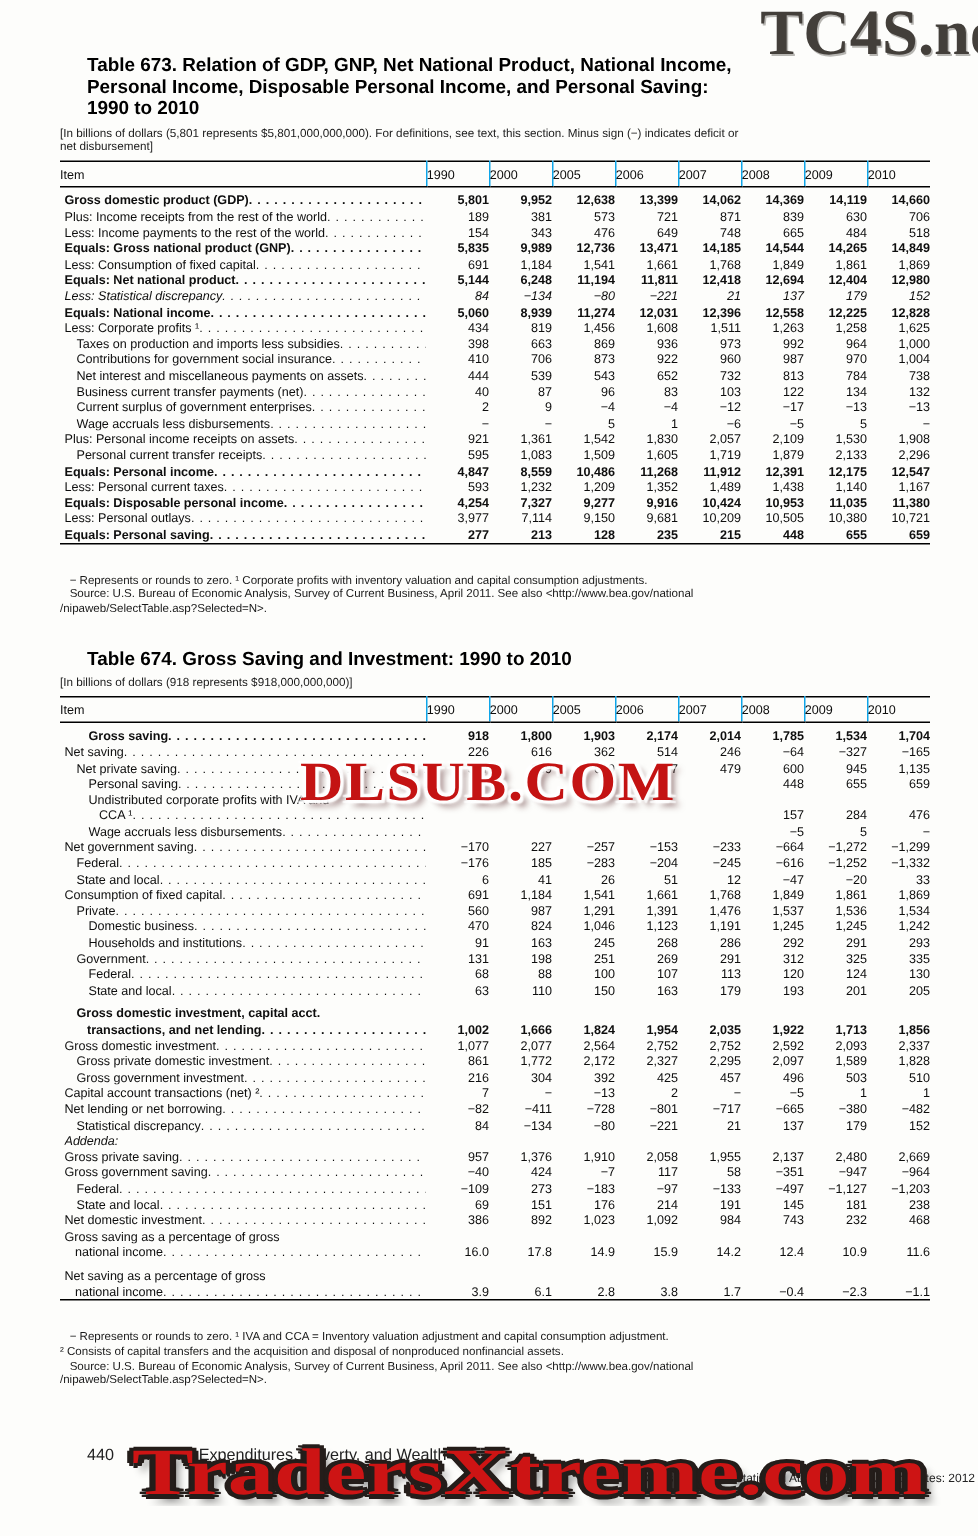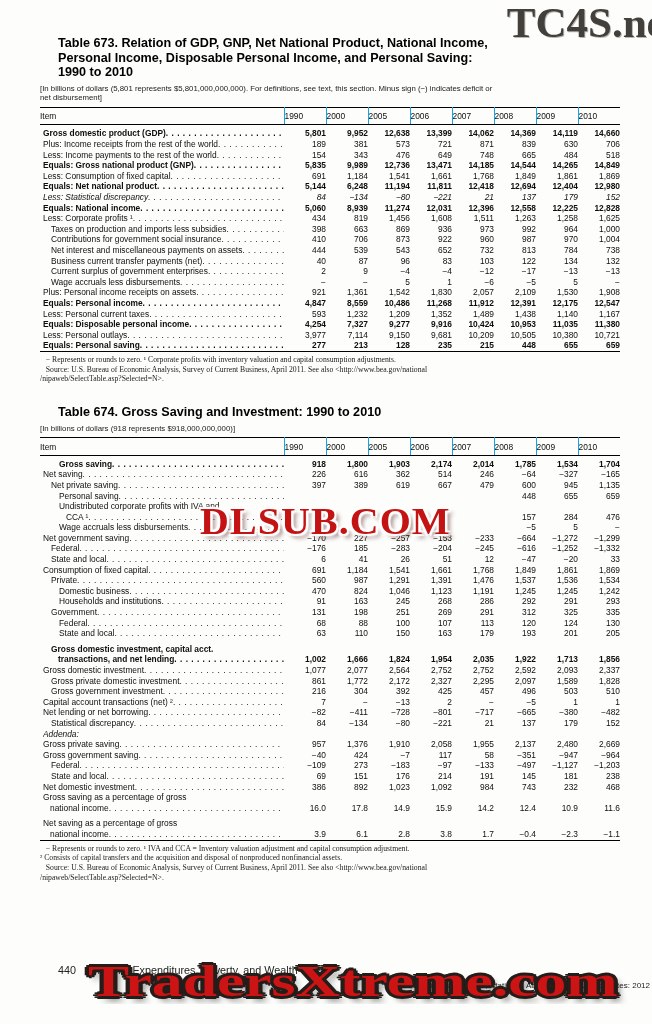--- a/index.html
+++ b/index.html
@@ -3,21 +3,21 @@
 <meta charset="utf-8">
 <style>
   html,body{margin:0;padding:0;}
   body{width:652px;height:1024px;font-family:"Liberation Sans",sans-serif;background:#fdfdfb;}
   .page{position:relative;width:652px;height:1004px;background:#fdfdfb;overflow:hidden;color:#101010;padding-left:32px;}
   .content{position:absolute;left:40px;top:36px;width:580px;}
 
   .title{font-weight:bold;font-size:12.6px;line-height:14.6px;white-space:pre-line;padding-left:18px;color:#000;}
   .title.t2{margin-top:21px;}
   .note{font-size:7.8px;line-height:9.6px;margin-top:4px;white-space:pre-line;color:#1a1a1a;}
-  .foot{font-size:7.7px;line-height:9.7px;margin-top:3px;white-space:pre-wrap;color:#1a1a1a;font-family:Liberation Serif, serif;}
+  .foot{font-size:7.7px;line-height:9.7px;margin-top:19px;white-space:pre-wrap;color:#1a1a1a;}
 
   table.stat{border-collapse:collapse;table-layout:fixed;width:580px;margin-top:4px;
     border-top:1.7px solid #000;border-bottom:1.7px solid #000;font-size:8.4px;color:#0e0e0e;}
   table.stat th{font-weight:normal;font-size:8.4px;line-height:10px;padding:3.5px 0 3px;
     border-bottom:1px solid #000;text-align:left;}
   table.stat th + th{border-left:1px solid #0ea5e9;}
   table.stat td{vertical-align:bottom;line-height:10.6px;padding:0;}
   table.stat tbody tr:first-child td{padding-top:3px;margin-left:16px;}
   td.item{overflow:hidden;}
   td.item.ind0{padding-left:3px;}
@@ -338,20 +338,36 @@
             </td>
             <td class="val">921</td>
             <td class="val">1,361</td>
             <td class="val">1,542</td>
             <td class="val">1,830</td>
             <td class="val">2,057</td>
             <td class="val">2,109</td>
             <td class="val">1,530</td>
             <td class="val">1,908</td>
           </tr>
+          <tr>
+            <td class="item ind1">
+              <div class="lbl">
+                <span>Personal current transfer receipts</span>
+                <span class="dots"></span>
+              </div>
+            </td>
+            <td class="val">595</td>
+            <td class="val">1,083</td>
+            <td class="val">1,509</td>
+            <td class="val">1,605</td>
+            <td class="val">1,719</td>
+            <td class="val">1,879</td>
+            <td class="val">2,133</td>
+            <td class="val">2,296</td>
+          </tr>
           <tr class="b">
             <td class="item ind0">
               <div class="lbl">
                 <span>Equals: Personal income</span>
                 <span class="dots"></span>
               </div>
             </td>
             <td class="val">4,847</td>
             <td class="val">8,559</td>
             <td class="val">10,486</td>

